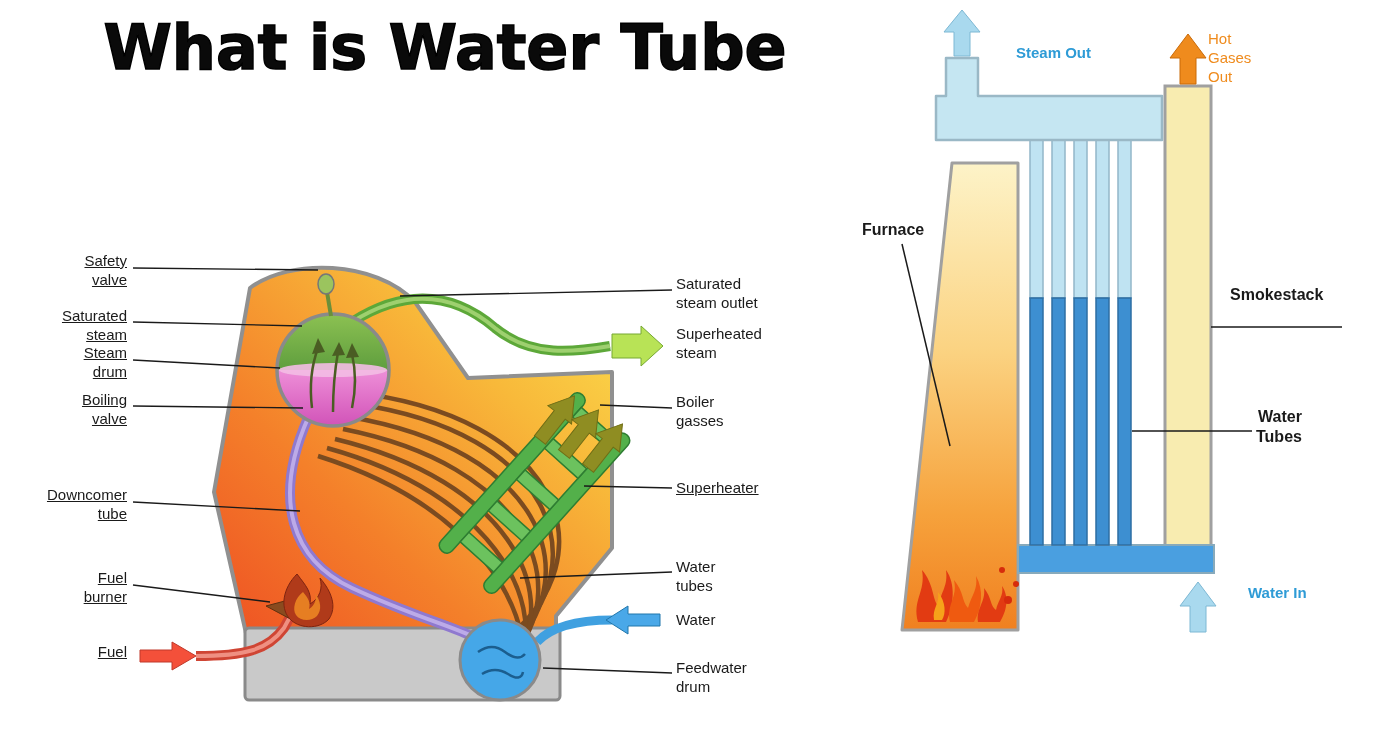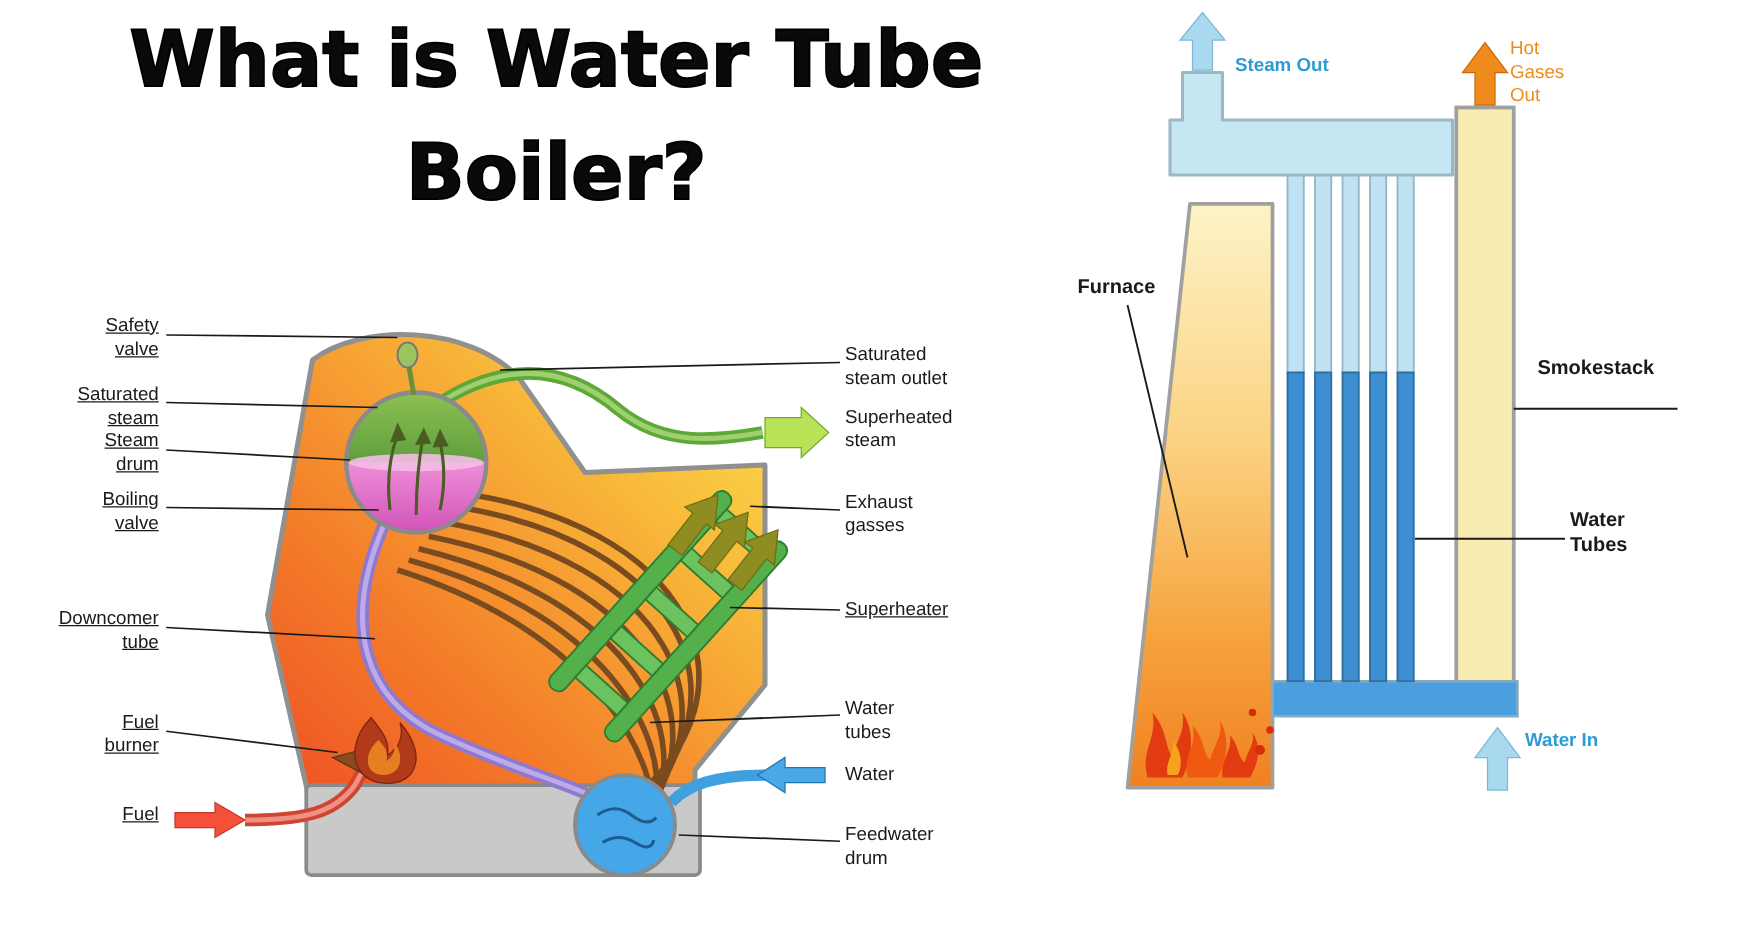--- a/index.html
+++ b/index.html
@@ -16,32 +16,31 @@
   .title .l2 { font-size:62px; line-height:1.1; margin-top:22px; }
   .diagram { position:absolute; }
   .d-left  { left:0px;   top:230px; width:800px; height:520px; }
   .d-right { left:850px; top:0px;   width:550px; height:750px; }
   .diagram svg { position:absolute; left:0; top:0; }
   .lbl {
     position:absolute; font-size:15px; line-height:1.25; color:#1a1a1a;
     white-space:pre-line;
   }
   .lbl.r { text-align:right; width:102px;text-decoration:underline; }
-  .lbl.b { font-weight:bold; font-size:16px; }
-  .c-steam { color:#2e9bd6; font-weight:bold; font-size:15px; }
+  .lbl.b { font-weight:bold; font-size:16px;text-align:right; }
+  .c-steam { color:#2e9bd6; font-weight:bold; font-size:15px;margin-left:28px; }
   .c-gas   { color:#ef8b1d; font-weight:normal; font-size:15px; }
 </style>
 </head>
 <body>
 
 <div class="page">
 
   <div class="title">
     <div class="l1">What is Water Tube</div>
-    <div class="l2">Boiler?</div>
   </div>
 
   <div class="diagram d-left">
     <svg width="800" height="520" viewBox="0 0 800 520">
       <defs>
         <linearGradient id="bodyGrad" x1="0%" y1="100%" x2="100%" y2="0%">
           <stop offset="0%" stop-color="#ee4f23"></stop>
           <stop offset="35%" stop-color="#f4802a"></stop>
           <stop offset="70%" stop-color="#f8b93a"></stop>
           <stop offset="100%" stop-color="#fbe14f"></stop>
@@ -161,21 +160,21 @@
     <div class="lbl r" style="left:25px; top:256px;">Downcomer
 tube</div>
     <div class="lbl r" style="left:25px; top:339px;">Fuel
 burner</div>
     <div class="lbl r" style="left:25px; top:413px;">Fuel</div>
 
     <div class="lbl" style="left:676px; top:45px;">Saturated
 steam outlet</div>
     <div class="lbl" style="left:676px; top:95px;">Superheated
 steam</div>
-    <div class="lbl" style="left:676px; top:163px;">Exhaust
+    <div class="lbl" style="left:676px; top:163px;">Boiler
 gasses</div>
     <div class="lbl" style="left:676px; top:249px;text-decoration:underline;">Superheater</div>
     <div class="lbl" style="left:676px; top:328px;">Water
 tubes</div>
     <div class="lbl" style="left:676px; top:381px;">Water</div>
     <div class="lbl" style="left:676px; top:429px;">Feedwater
 drum</div>
   </div>
 
   <div class="diagram d-right">

